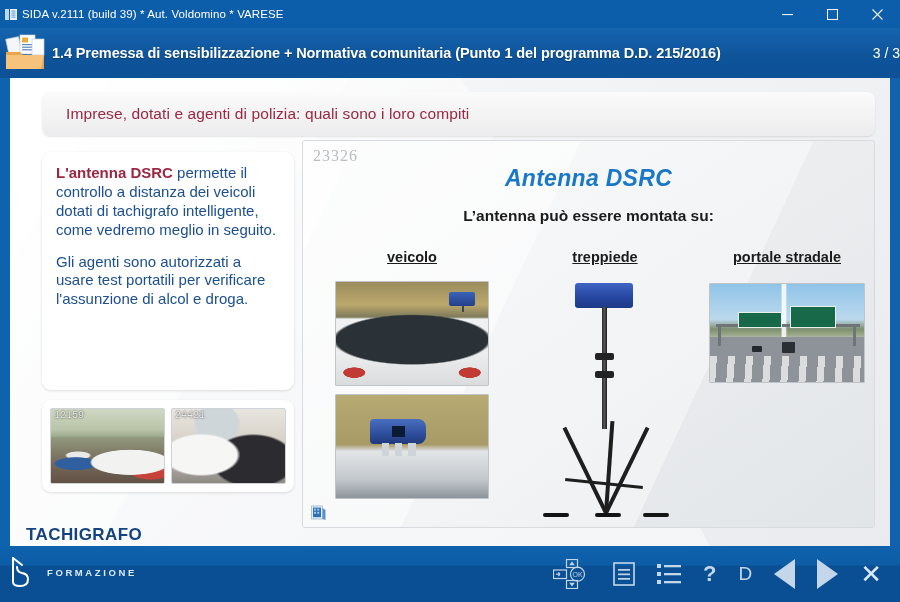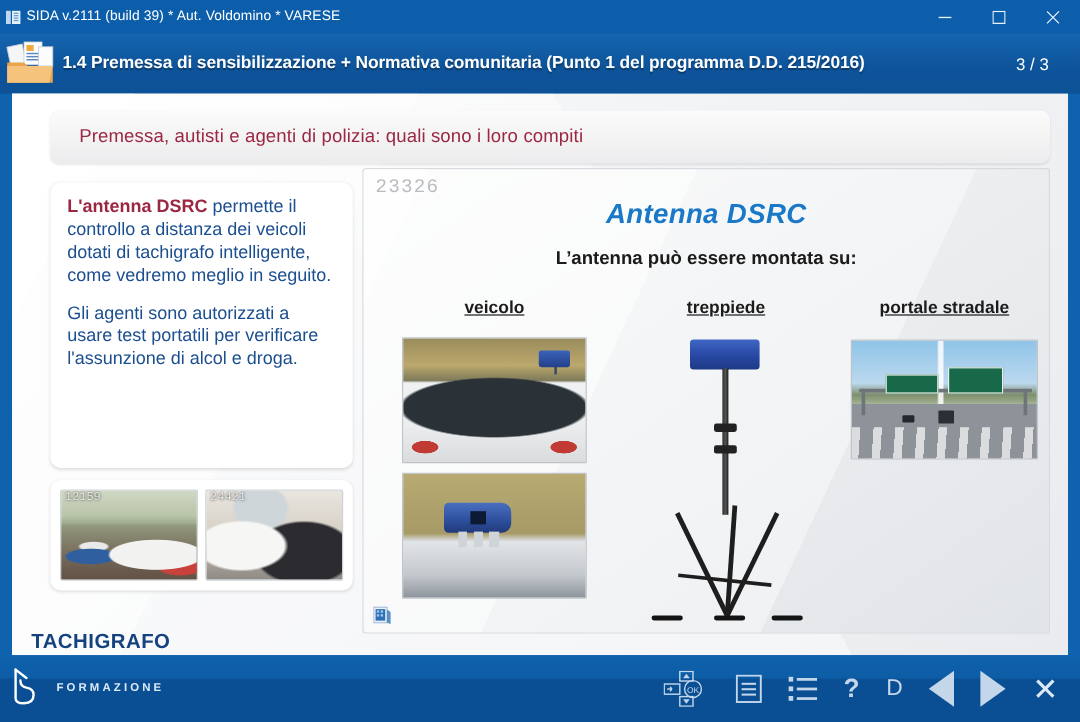--- a/index.html
+++ b/index.html
@@ -30,21 +30,21 @@
     background:linear-gradient(180deg,#1565b0 0%,#0e549a 55%,#0d5197 100%);
     display:flex; align-items:center;
   }
   .hdr-folder { width:52px; height:50px; display:flex; align-items:center; justify-content:center; }
   .hdr-title {
     color:#ffffff; font-size:14.5px; font-weight:bold; white-space:nowrap;
     text-shadow:0 1px 1px rgba(0,0,0,.35); letter-spacing:-.1px;
   }
   .hdr-spacer { flex:1; }
   .hdr-page {
-    color:#ffffff; font-size:14px; font-weight:normal; padding-right:26px; white-space:nowrap;
+    color:#ffffff; font-size:14px; font-weight:normal; white-space:nowrap;
   }
 
   
   .stage {
     position:absolute; top:78px; left:10px; width:880px; height:468px;
     background:linear-gradient(135deg,#fdfdfd 0%,#f3f4f6 40%,#e9ebee 100%);
     overflow:hidden;
   }
   .stage::before {
     content:""; position:absolute; inset:0;
@@ -128,21 +128,21 @@
   }
   .content::before{
     content:""; position:absolute; inset:0; pointer-events:none;
     background:
       linear-gradient(115deg, rgba(255,255,255,.75) 0 7%, rgba(255,255,255,0) 7% 14%),
       linear-gradient(115deg, rgba(255,255,255,.5) 30% 37%, rgba(255,255,255,0) 37% 46%),
       linear-gradient(115deg, rgba(255,255,255,.4) 62% 68%, rgba(255,255,255,0) 68% 80%);
   }
   .slide-id {
     position:absolute; left:10px; top:6px; font-size:16px; color:#b9bcc0;
-    font-family:Liberation Mono, monospace; letter-spacing:1px;
+    font-family:Liberation Serif, serif; letter-spacing:1px;
     text-shadow:0 1px 0 #ffffff;
   }
   .slide-title {
     position:absolute; top:24px; left:0; width:100%; text-align:center;
     font-size:23px; font-weight:bold; font-style:italic; color:#1a78c8;
     letter-spacing:.3px;
   }
   .slide-sub {
     position:absolute; top:66px; left:0; width:100%; text-align:center;
     font-size:15.5px; font-weight:bold; color:#1b1b1b;
@@ -309,21 +309,21 @@
       </svg>
     </span>
     <span class="hdr-title">1.4 Premessa di sensibilizzazione + Normativa comunitaria (Punto 1 del programma D.D. 215/2016)</span>
     <span class="hdr-spacer"></span>
     <span class="hdr-page">3 / 3</span>
   </div>
 
   <div class="stage">
 
     <div class="subtitle-bar">
-      <span class="subtitle-text">Premessa, autisti e agenti di polizia: quali sono i loro compiti</span>
+      <span class="subtitle-text">Imprese, dotati e agenti di polizia: quali sono i loro compiti</span>
     </div>
 
     <div class="left-card">
       <div class="lt-p">
         <span class="lt-strong">L'antenna DSRC</span><span> permette il controllo a distanza dei veicoli dotati di tachigrafo intelligente, come vedremo meglio in seguito.</span>
       </div>
       <div class="lt-gap"></div>
       <div class="lt-p">Gli agenti sono autorizzati a usare test portatili per verificare l'assunzione di alcol e droga.</div>
     </div>
 

